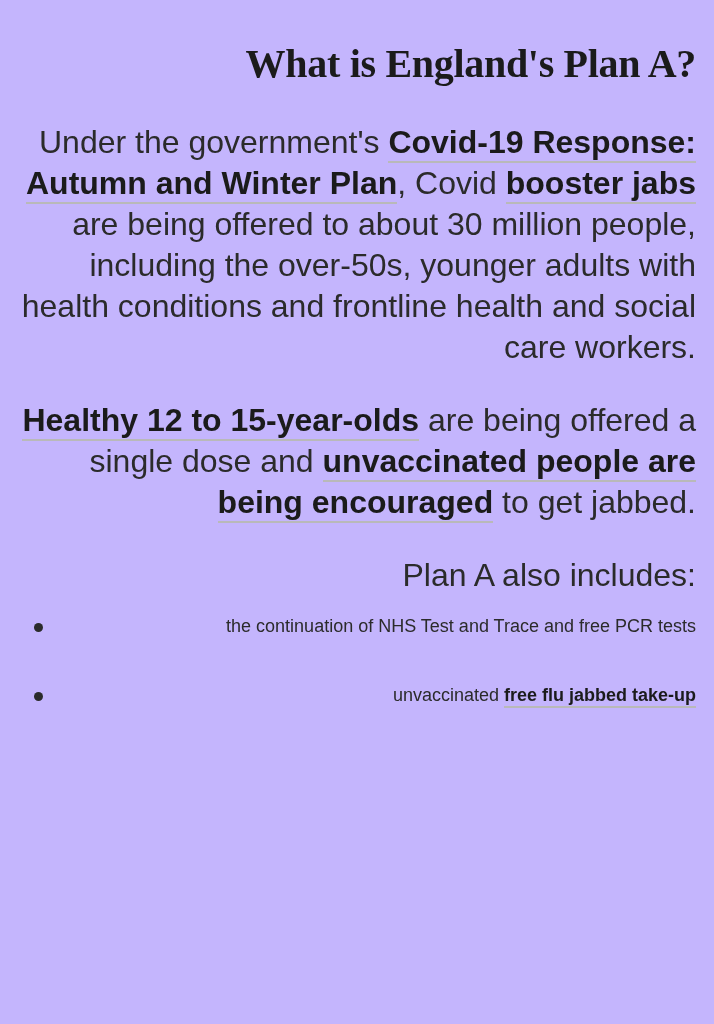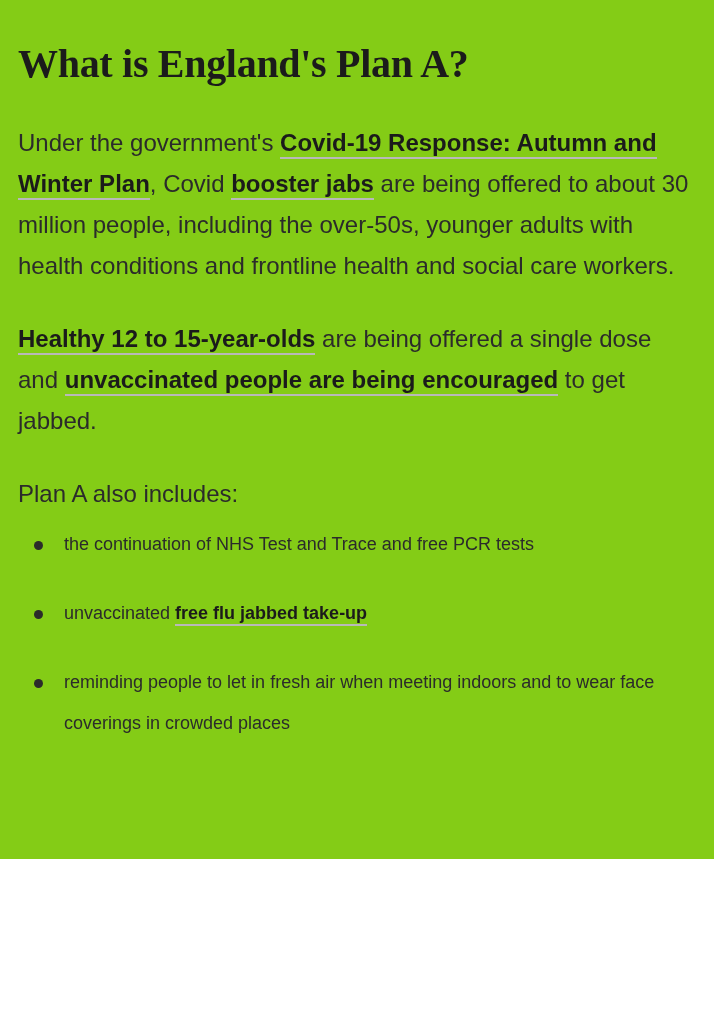--- a/index.html
+++ b/index.html
@@ -10,35 +10,36 @@
   body {
     width: 714px;
     height: 1024px;
     font-family: "Liberation Sans", sans-serif;
     color: #222222;
     overflow: hidden;
   }
   .page {
     box-sizing: border-box;
     width: 714px;
-    height: 859px;
+    height: 1024px;
     padding: 40px 18px 0 18px;
-    background: #84cc16;
+    background: #c4b5fd;
+    text-align: right;
   }
   h1.heading {
     font-family: "Liberation Serif", serif;
     font-weight: 700;
     font-size: 40px;
     line-height: 48px;
     letter-spacing: -0.3px;
     margin: 0 0 34px 0;
     color: #1b1b1b;
   }
   p.para {
-    font-size: 24px;
+    font-size: 32px;
     line-height: 41px;
     margin: 0 0 32px 0;
     color: #2b2b2b;
     font-weight: 400;
   }
   p.para.tight {
     margin-bottom: 10px;
   }
   .lnk {
     font-weight: 700;
@@ -80,16 +81,15 @@
 
   <p class="para"><span>Under the government's </span><a class="lnk" href="#">Covid-19 Response: Autumn and Winter Plan</a><span>, Covid </span><a class="lnk" href="#">booster jabs</a><span> are being offered to about 30 million people, including the over-50s, younger adults with health conditions and frontline health and social care workers.</span></p>
 
   <p class="para"><a class="lnk" href="#">Healthy 12 to 15-year-olds</a><span> are being offered a single dose and </span><a class="lnk" href="#">unvaccinated people are being encouraged</a><span> to get jabbed.</span></p>
 
   <p class="para tight">Plan A also includes:</p>
 
   <ul class="bullets">
     <li><span>the continuation of NHS Test and Trace and free PCR tests</span></li>
     <li><span>unvaccinated </span><a class="lnk" href="#">free flu jabbed take-up</a><span></span></li>
-    <li><span>reminding people to let in fresh air when meeting indoors and to wear face coverings in crowded places</span></li>
   </ul>
 
 </div>
 
 </body></html>

